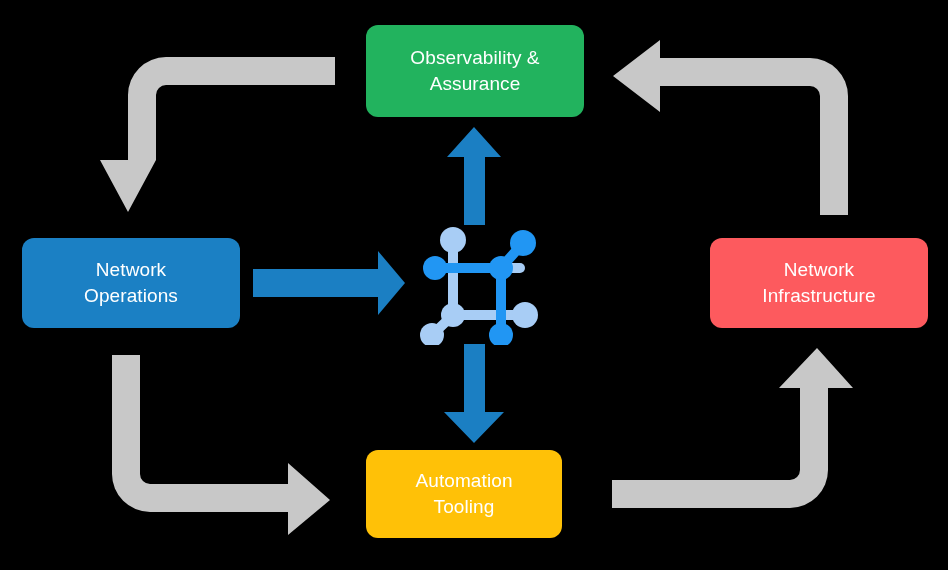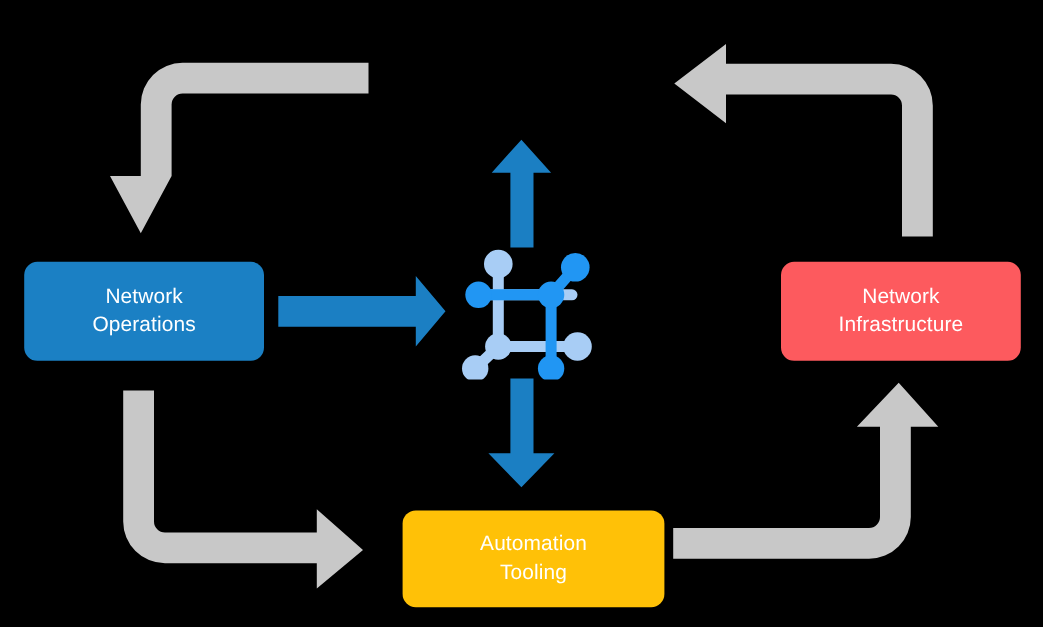--- a/index.html
+++ b/index.html
@@ -17,21 +17,21 @@
     line-height:1.35;
     font-family:"Liberation Sans",sans-serif;
     letter-spacing:.1px;
     box-sizing:border-box;
     padding:4px 10px;
     white-space:pre-line;
   }
   #box-observability{left:366px;top:25px;width:218px;height:92px;background:#22b35e;}
   #box-operations{left:22px;top:238px;width:218px;height:90px;background:#1b80c4;}
   #box-infrastructure{left:710px;top:238px;width:218px;height:90px;background:#fd5a5e;}
-  #box-automation{left:366px;top:464px;width:238px;height:88px;background:#ffc107;}
+  #box-automation{left:366px;top:450px;width:196px;height:88px;background:#ffc107;}
 
   .svg-layer{position:absolute;left:0;top:0;width:948px;height:570px;}
   .center-icon{position:absolute;left:415px;top:215px;width:130px;height:130px;}
 </style>
 </head>
 <body>
 
 <div id="stage" style="background: rgb(0, 0, 0);">
 
   <svg class="svg-layer" viewBox="0 0 948 570" xmlns="http://www.w3.org/2000/svg">
@@ -138,20 +138,22 @@
       <circle cx="86" cy="53" r="12" fill="#2196f3"></circle>
       <circle cx="108" cy="28" r="13" fill="#2196f3"></circle>
       <circle cx="86" cy="120" r="12" fill="#2196f3"></circle>
       <circle cx="38" cy="25" r="13" fill="#a8cdf5"></circle>
       <circle cx="38" cy="100" r="12" fill="#a8cdf5"></circle>
       <circle cx="17" cy="120" r="12" fill="#a8cdf5"></circle>
       <circle cx="110" cy="100" r="13" fill="#a8cdf5"></circle>
     </g>
   </svg>
 
+  <div class="node-box" id="box-observability" style="background: rgb(34, 179, 94); color: rgb(255, 255, 255);">Observability &amp;
+Assurance</div>
 
   <div class="node-box" id="box-operations" style="background: rgb(27, 128, 196); color: rgb(255, 255, 255);">Network
 Operations</div>
 
   <div class="node-box" id="box-infrastructure" style="background: rgb(253, 90, 94); color: rgb(255, 255, 255);">Network
 Infrastructure</div>
 
   <div class="node-box" id="box-automation" style="background: rgb(255, 193, 7); color: rgb(255, 255, 255);">Automation
 Tooling</div>
 

